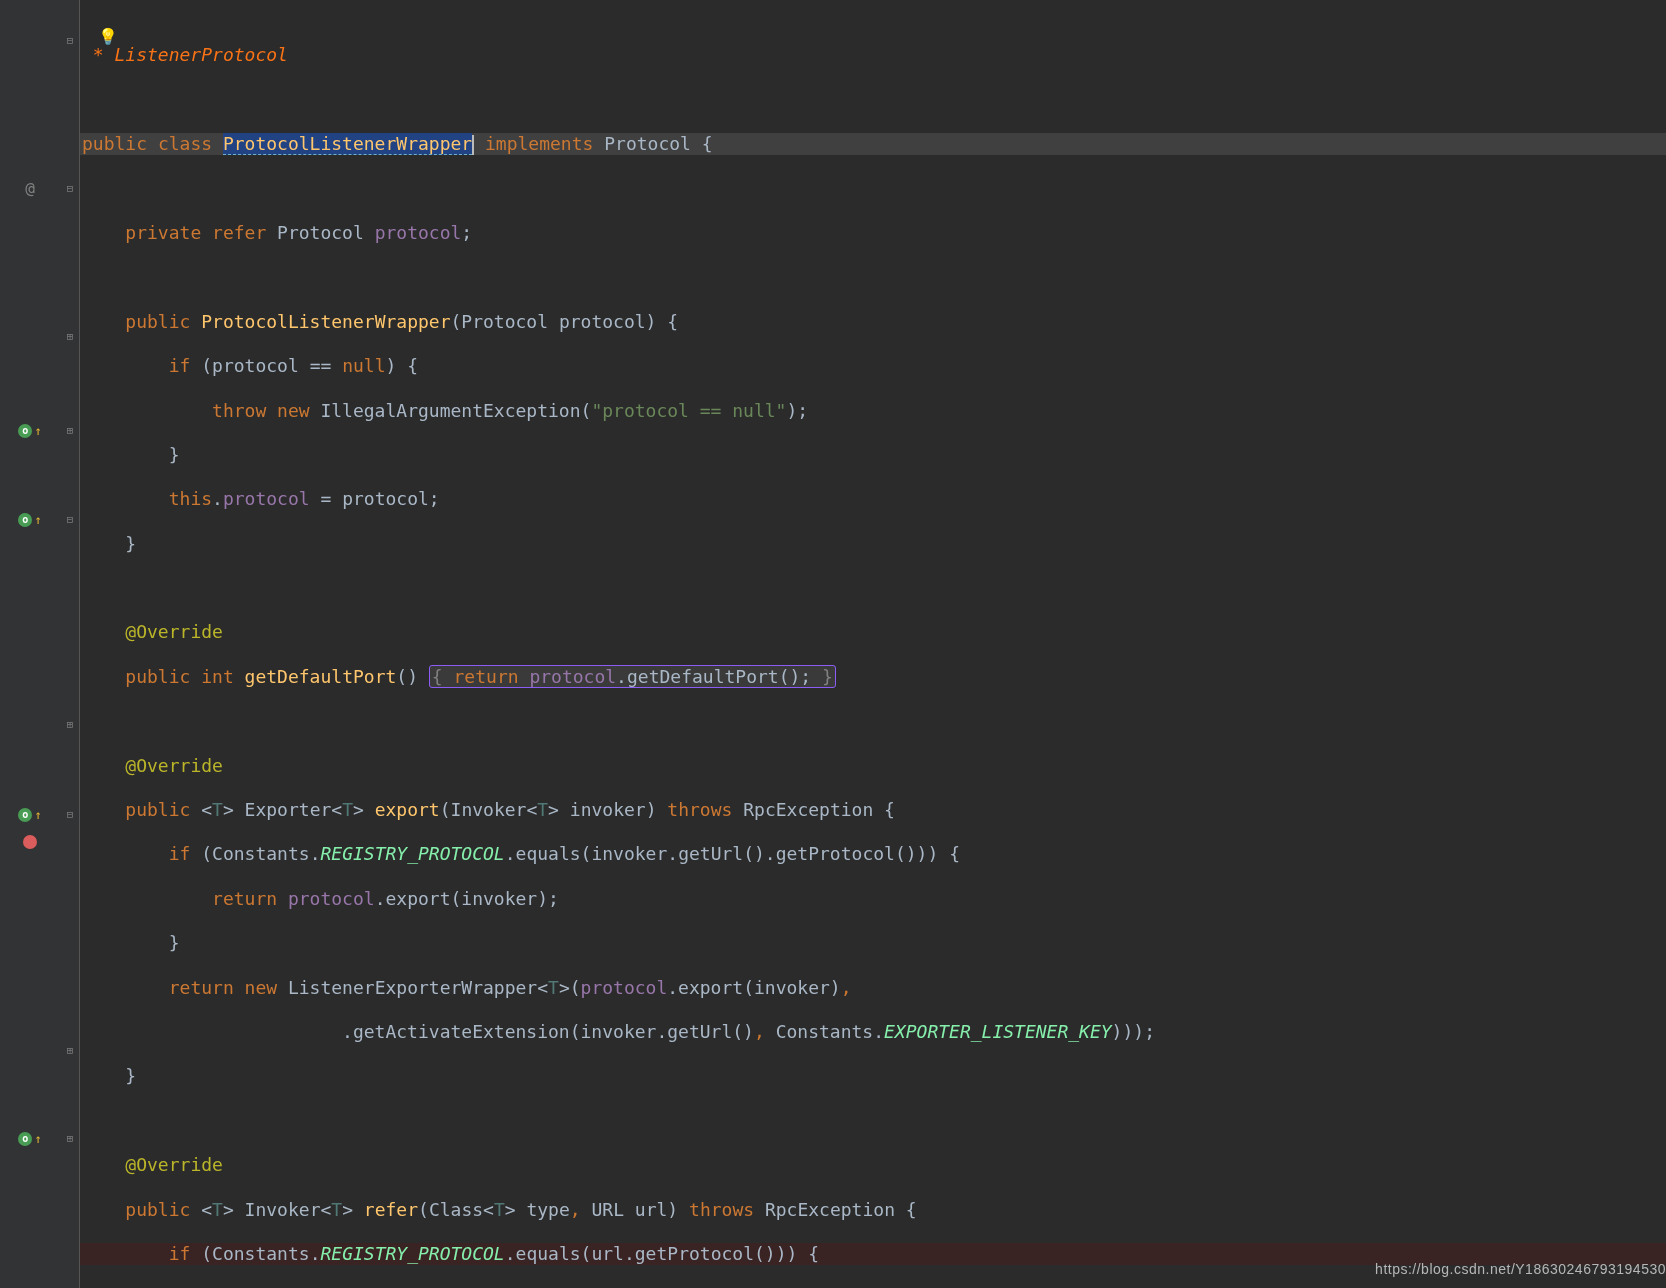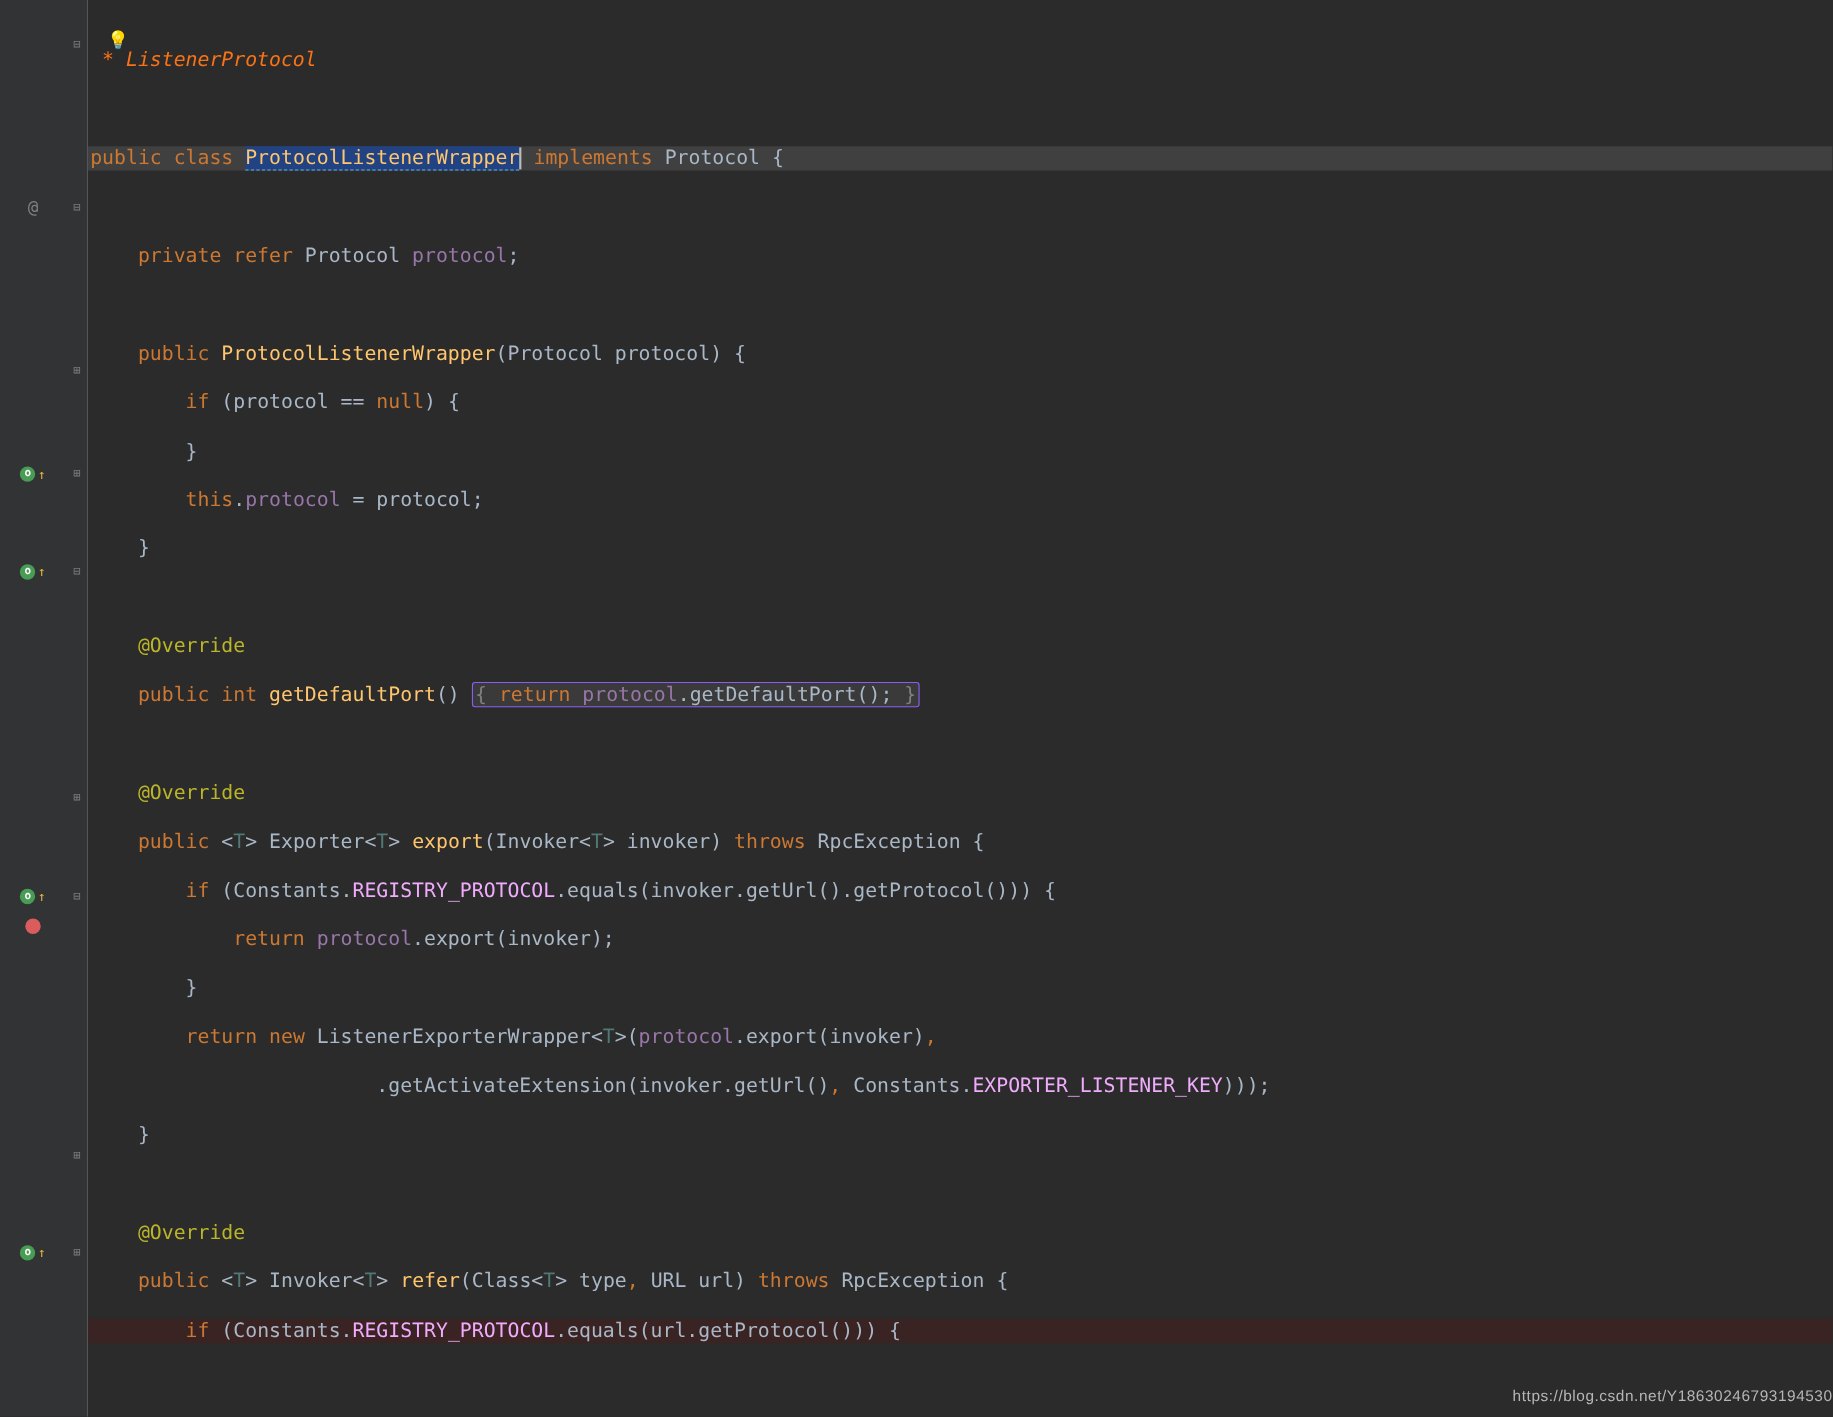--- a/index.html
+++ b/index.html
@@ -112,21 +112,21 @@
   background: #bbbbbb;
   vertical-align: middle;
 }
 .kw { color: #cc7832; }
 .type { color: #a9b7c6; }
 .method-decl { color: #ffc66d; }
 .field { color: #9876aa; }
 .str { color: #6a8759; }
 .comment { color: #f97316; font-style: italic; }
 .typeparam { color: #507874; }
-.static-field { color: #f0abfc; }
+.static-field { color: #86efac; font-style: italic; }
 .static-method { color: #a9b7c6; font-style: italic; }
 .annotation { color: #bbb529; }
 .folded-block { background: #3a3a3a; color: #808080; border: 1px solid #8b5cf6; border-radius: 3px; padding: 0 2px; }
 .folded-inner { color: #a9b7c6; }
 .watermark {
   position: absolute;
   bottom: 8px;
   right: 0;
   color: #b6b6b6;
   font-size: 14px;
@@ -178,20 +178,21 @@
   <div class="code-area">
     <span class="bulb">💡</span>
 <div class="code-line"><span class="comment"> * ListenerProtocol</span></div>
 <div class="code-line"></div>
 <div class="code-line classdecl-line"><span class="kw">public</span> <span class="kw">class</span> <span class="selected-class">ProtocolListenerWrapper</span><span class="caret"></span> <span class="kw">implements</span> <span class="type">Protocol</span> <span>{</span></div>
 <div class="code-line"></div>
 <div class="code-line">    <span class="kw">private</span> <span class="kw">refer</span> <span class="type">Protocol</span> <span class="field">protocol</span><span>;</span></div>
 <div class="code-line"></div>
 <div class="code-line">    <span class="kw">public</span> <span class="method-decl">ProtocolListenerWrapper</span><span>(</span><span class="type">Protocol</span> <span>protocol</span><span>)</span> <span>{</span></div>
 <div class="code-line">        <span class="kw">if</span> <span>(</span><span>protocol</span> <span>==</span> <span class="kw">null</span><span>)</span> <span>{</span></div>
+<div class="code-line">            <span class="kw">throw</span> <span class="kw">new</span> <span class="type">IllegalArgumentException</span><span>(</span><span class="str">"protocol == null"</span><span>)</span><span>;</span></div>
 <div class="code-line">        <span>}</span></div>
 <div class="code-line">        <span class="kw">this</span><span>.</span><span class="field">protocol</span><span> = </span><span>protocol</span><span>;</span></div>
 <div class="code-line">    <span>}</span></div>
 <div class="code-line"></div>
 <div class="code-line">    <span class="annotation">@Override</span></div>
 <div class="code-line">    <span class="kw">public</span> <span class="kw">int</span> <span class="method-decl">getDefaultPort</span><span>(</span><span>)</span> <span class="folded-block"><span>{</span><span class="folded-inner"> <span class="kw">return</span> <span class="field">protocol</span><span>.</span><span>getDefaultPort</span><span>(</span><span>)</span><span>;</span> </span><span>}</span></span></div>
 <div class="code-line"></div>
 <div class="code-line">    <span class="annotation">@Override</span></div>
 <div class="code-line">    <span class="kw">public</span> <span>&lt;</span><span class="typeparam">T</span><span>&gt;</span> <span class="type">Exporter</span><span>&lt;</span><span class="typeparam">T</span><span>&gt;</span> <span class="method-decl">export</span><span>(</span><span class="type">Invoker</span><span>&lt;</span><span class="typeparam">T</span><span>&gt;</span> <span>invoker</span><span>)</span> <span class="kw">throws</span> <span class="type">RpcException</span> <span>{</span></div>
 <div class="code-line">        <span class="kw">if</span> <span>(</span><span class="type">Constants</span><span>.</span><span class="static-field">REGISTRY_PROTOCOL</span><span>.</span><span>equals</span><span>(</span><span>invoker</span><span>.</span><span>getUrl</span><span>(</span><span>)</span><span>.</span><span>getProtocol</span><span>(</span><span>)</span><span>)</span><span>)</span> <span>{</span></div>

